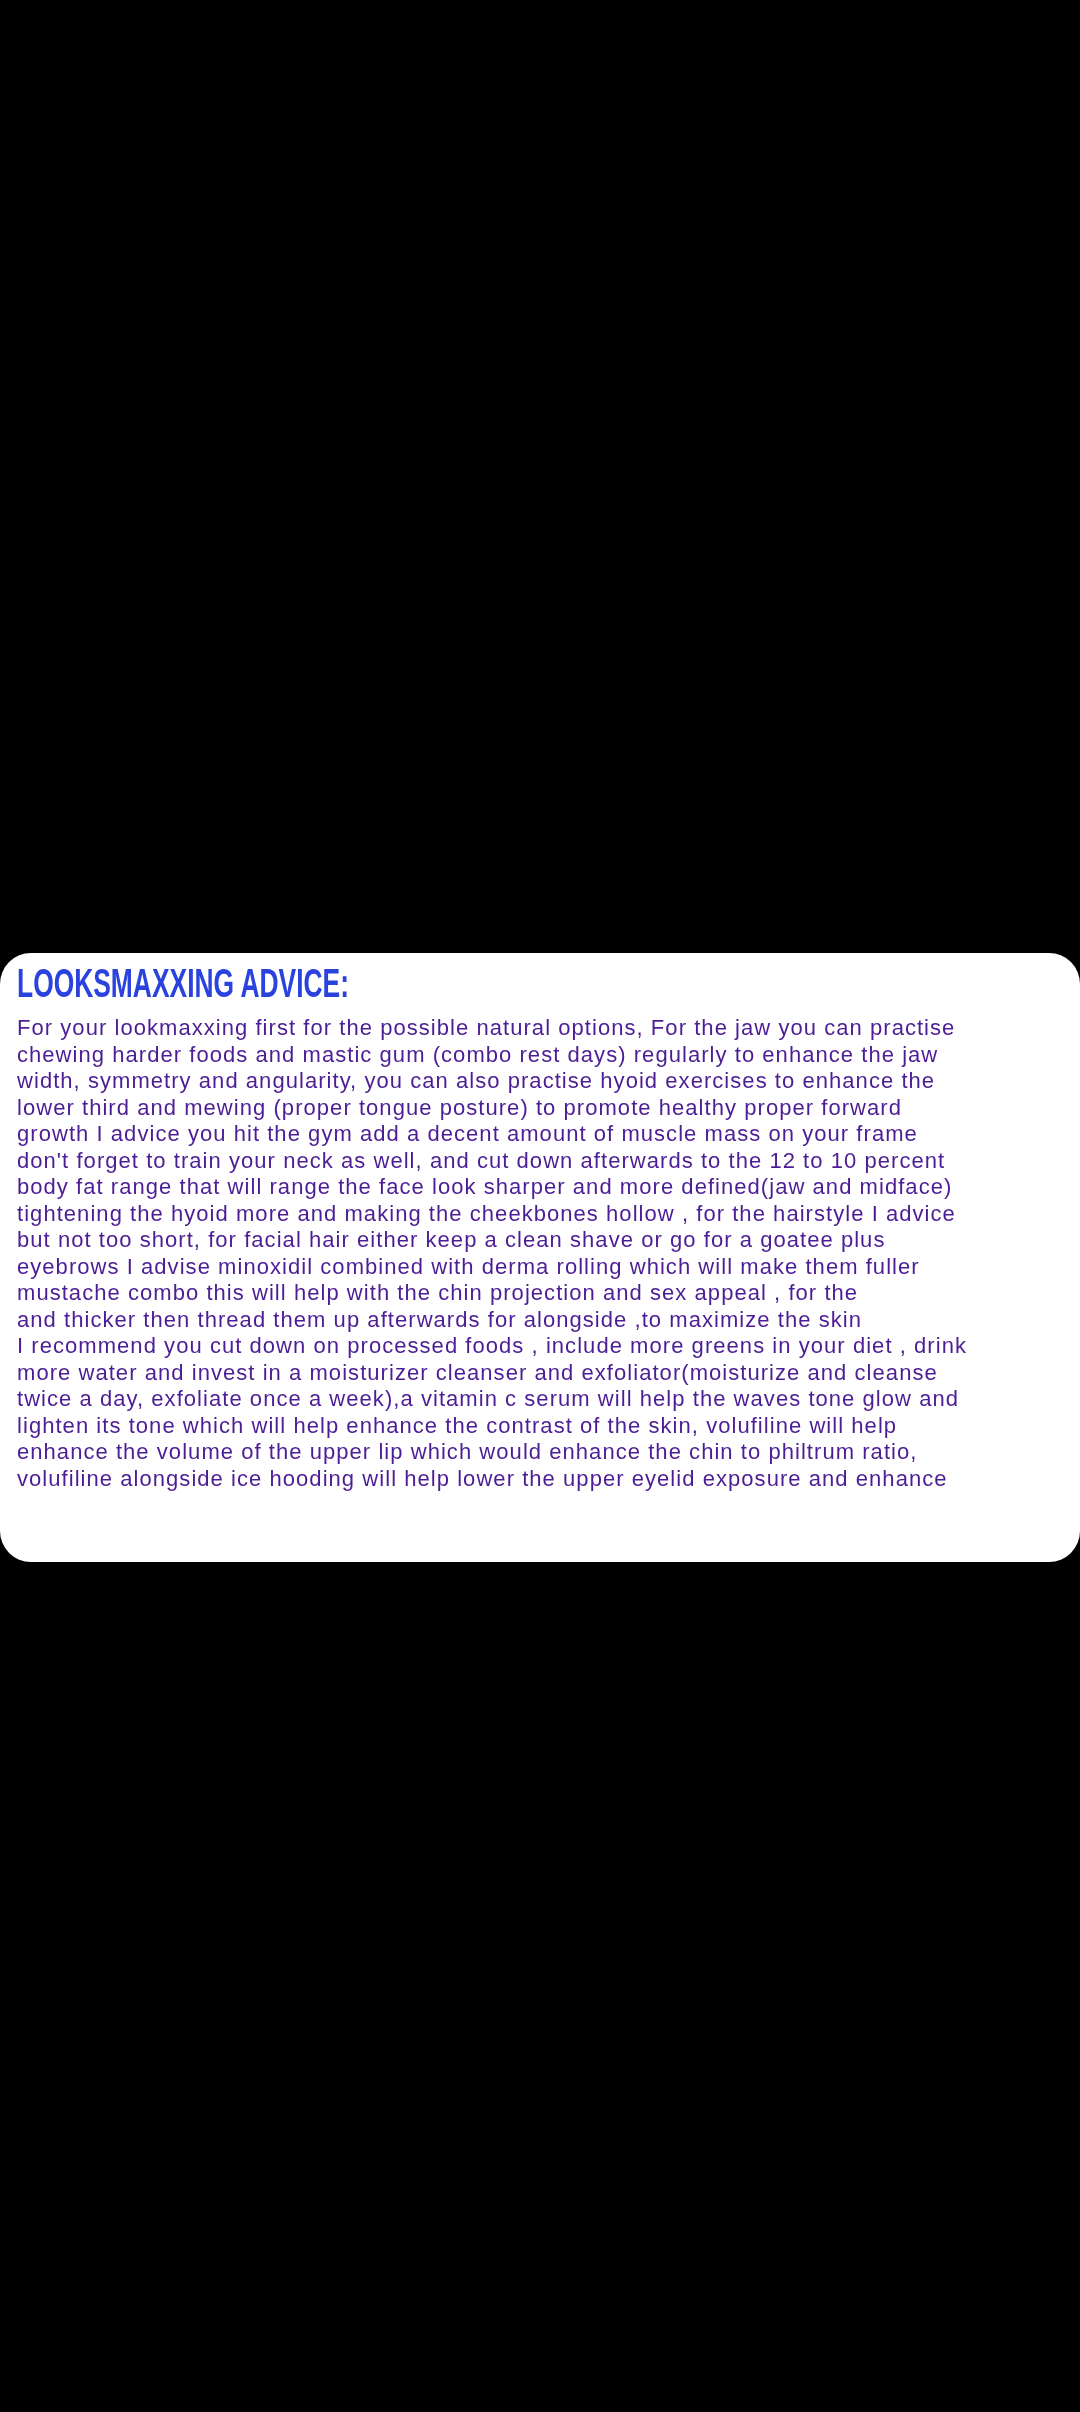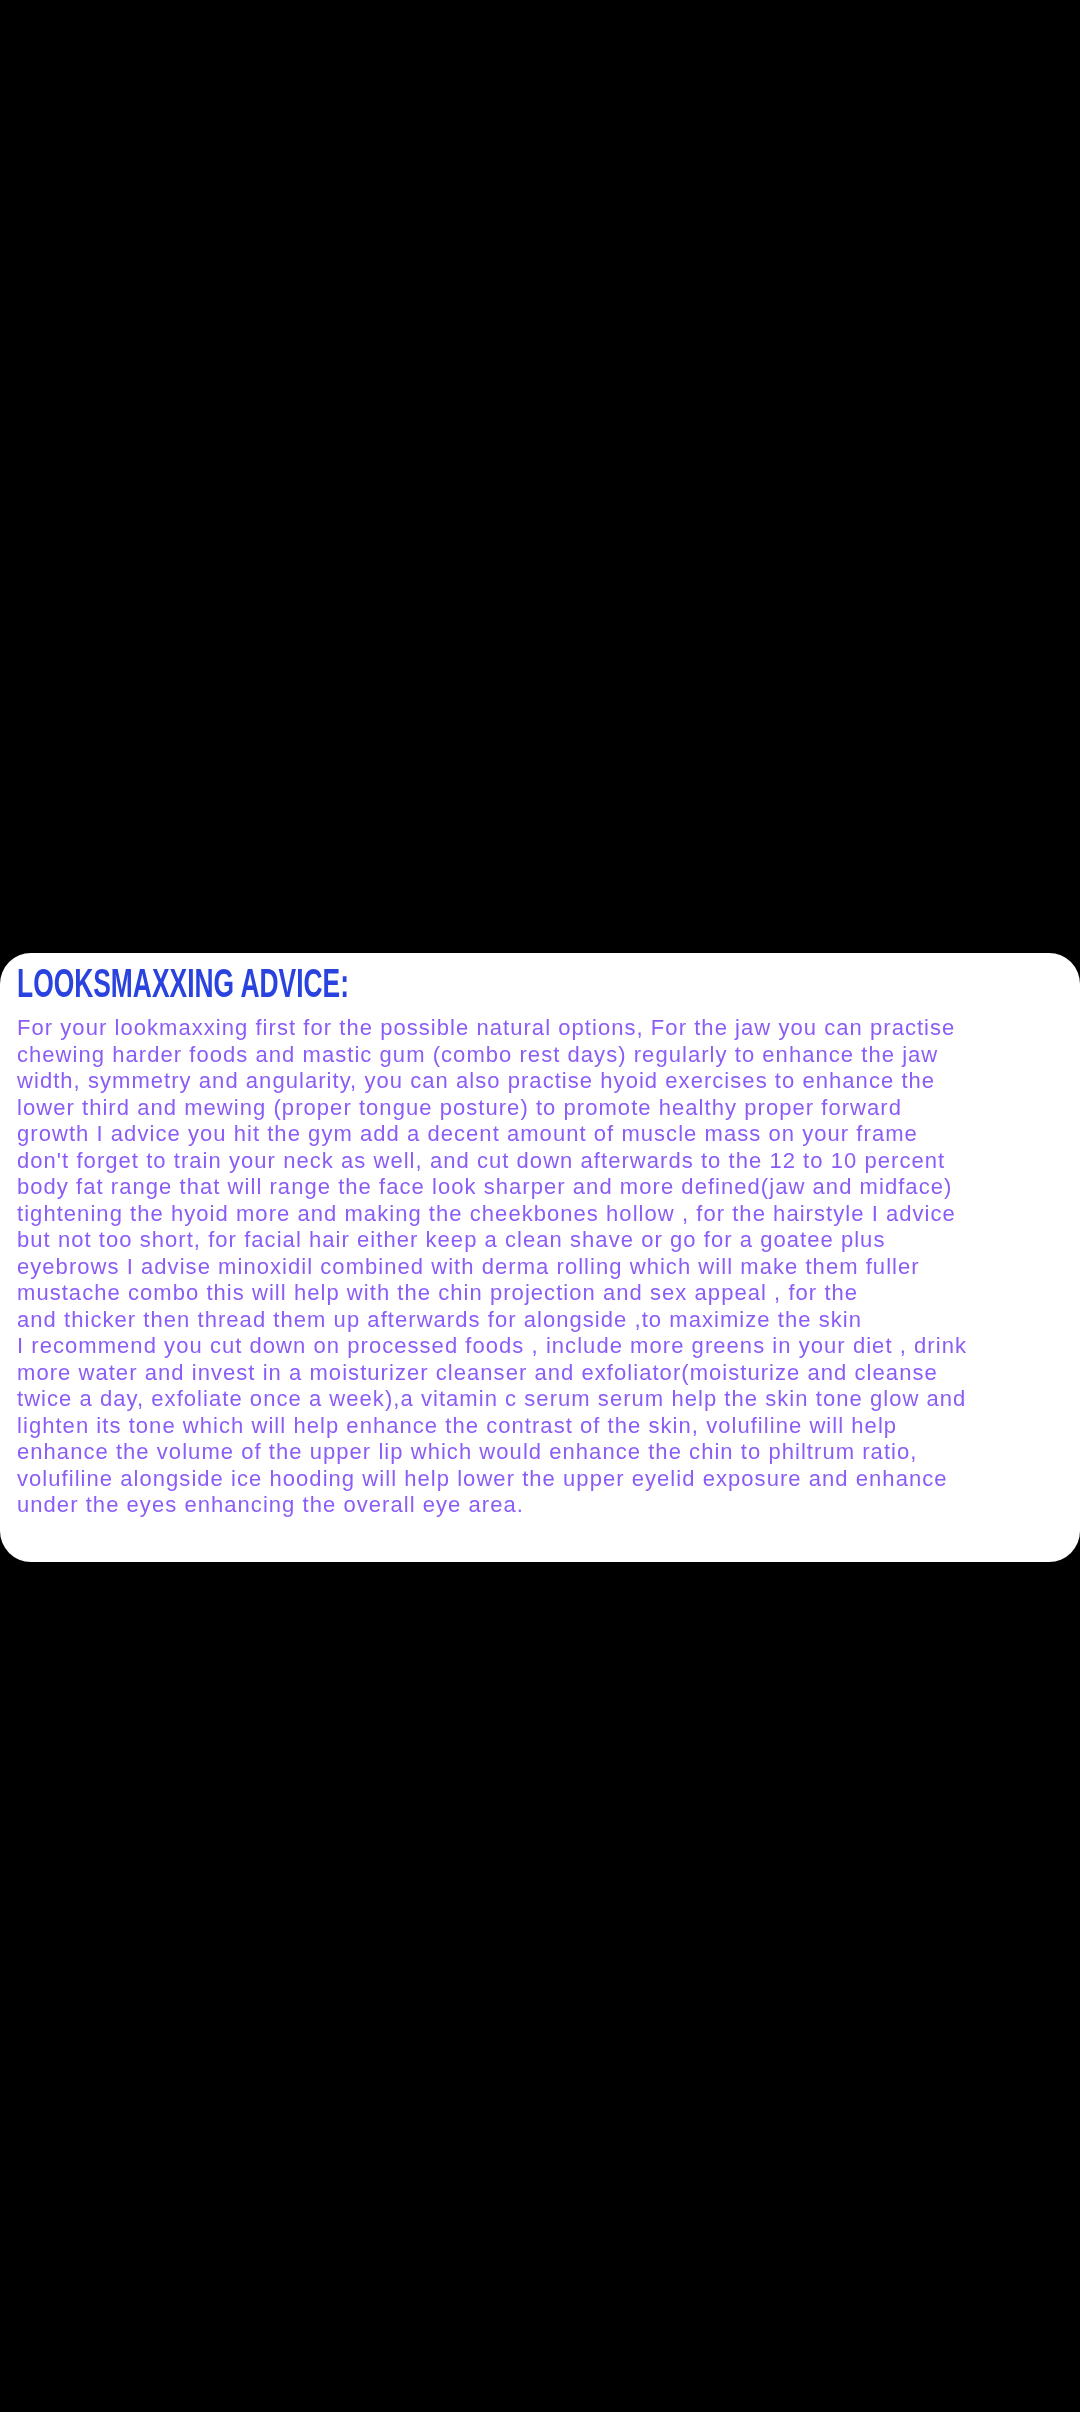--- a/index.html
+++ b/index.html
@@ -55,35 +55,34 @@
   .body-text .line {
     white-space: nowrap;
   }
 </style>
 </head>
 <body>
 
 <div class="screen">
   <section class="panel">
     <h1 class="heading" style="color: rgb(42, 67, 222);">LOOKSMAXXING ADVICE:</h1>
-    <div class="body-text" style="color: #8b5cf6;">
+    <div class="body-text" style="color: #4c1d95;">
         <div class="line">For your lookmaxxing first for the possible natural options, For the jaw you can practise</div>
         <div class="line">chewing harder foods and mastic gum (combo rest days) regularly to enhance the jaw</div>
         <div class="line">width, symmetry and angularity, you can also practise hyoid exercises to enhance the</div>
         <div class="line">lower third and mewing (proper tongue posture) to promote healthy proper forward</div>
         <div class="line">growth I advice you hit the gym add a decent amount of muscle mass on your frame</div>
         <div class="line">don't forget to train your neck as well, and cut down afterwards to the 12 to 10 percent</div>
         <div class="line">body fat range that will range the face look sharper and more defined(jaw and midface)</div>
         <div class="line">tightening the hyoid more and making the cheekbones hollow , for the hairstyle I advice</div>
         <div class="line">but not too short, for facial hair either keep a clean shave or go for a goatee plus</div>
         <div class="line">eyebrows I advise minoxidil combined with derma rolling which will make them fuller</div>
         <div class="line">mustache combo this will help with the chin projection and sex appeal , for the</div>
         <div class="line">and thicker then thread them up afterwards for alongside ,to maximize the skin</div>
         <div class="line">I recommend you cut down on processed foods , include more greens in your diet , drink</div>
         <div class="line">more water and invest in a moisturizer cleanser and exfoliator(moisturize and cleanse</div>
-        <div class="line">twice a day, exfoliate once a week),a vitamin c serum serum help the skin tone glow and</div>
+        <div class="line">twice a day, exfoliate once a week),a vitamin c serum will help the waves tone glow and</div>
         <div class="line">lighten its tone which will help enhance the contrast of the skin, volufiline will help</div>
         <div class="line">enhance the volume of the upper lip which would enhance the chin to philtrum ratio,</div>
         <div class="line">volufiline alongside ice hooding will help lower the upper eyelid exposure and enhance</div>
-        <div class="line">under the eyes enhancing the overall eye area.</div>
       </div>
   </section>
 </div>
 
 </body></html>

